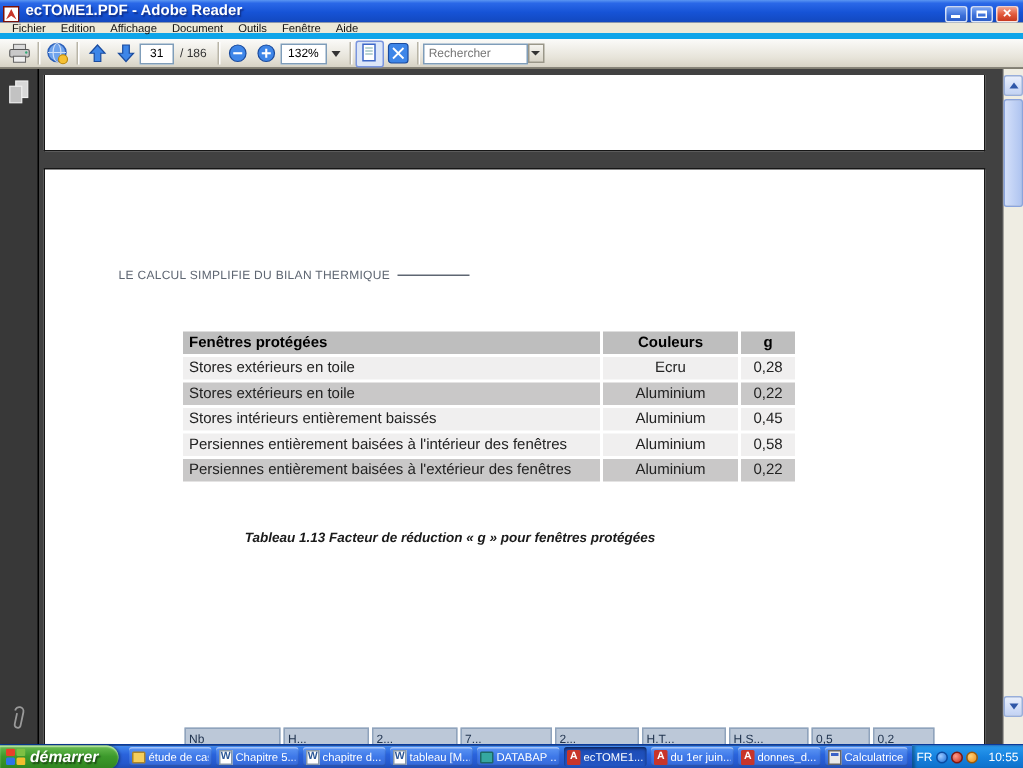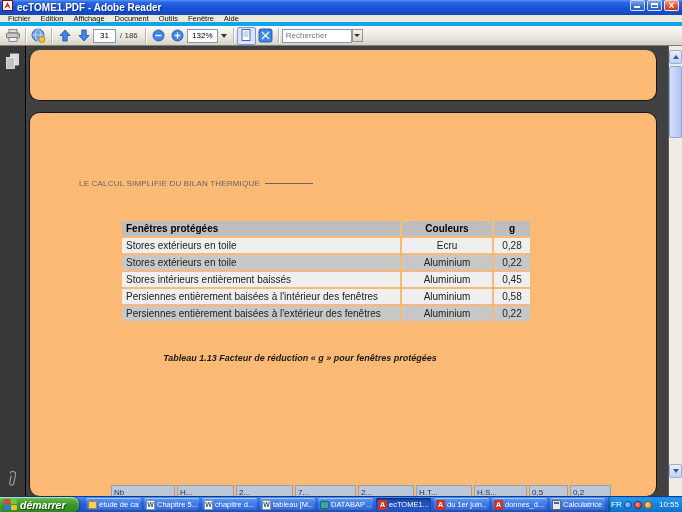--- a/index.html
+++ b/index.html
@@ -3,21 +3,21 @@
 <meta charset="utf-8">
 <style>
   html,body{margin:0;padding:0;background:#555;}
   *{box-sizing:border-box;}
   .screen{position:relative;width:682px;height:512px;overflow:hidden;
     font-family:"Liberation Sans",sans-serif;background:#414141;}
 
   
   .titlebar{position:absolute;left:0;top:0;width:682px;height:15px;
     background:linear-gradient(180deg,#5A96F2 0%,#2A68E8 14%,#1653D6 55%,#1248BE 100%);
-    display:flex;align-items:flex-start;padding:0 2px;}
+    display:flex;align-items:flex-end;padding:0 2px;}
   .app-icon{width:11px;height:11px;display:inline-flex;}
   .title-text{color:#fff;font-weight:bold;font-size:10px;line-height:15px;
     text-shadow:1px 1px 1px #10308a;margin-left:4px;flex:1;white-space:nowrap;}
   .win-buttons{display:flex;gap:2px;padding-right:1px;}
   .wbtn{width:15px;height:11px;border-radius:2px;border:1px solid rgba(255,255,255,.75);
     position:relative;}
   .wbtn.minb,.wbtn.maxb{background:linear-gradient(#7AA5F3,#3A6ED8 60%,#2E5FC8);}
   .wbtn.closeb{background:linear-gradient(#F3A08C,#E25A3C 50%,#C83A20);}
   .wbtn.minb::before{content:"";position:absolute;left:3px;bottom:2px;width:6px;height:2px;background:#fff;}
   .wbtn.maxb::before{content:"";position:absolute;left:3px;top:2px;right:3px;bottom:2px;
@@ -50,42 +50,42 @@
   .dd-btn i{width:0;height:0;border-left:3px solid transparent;border-right:3px solid transparent;
     border-top:3.5px solid #333;}
 
   
   .docarea{position:absolute;left:0;top:46px;width:682px;height:450px;background:#414141;}
   .navstrip{position:absolute;left:0;top:0;width:26px;height:450px;background:#383838;
     border-right:1px solid #000;}
   .pages-icon{position:absolute;left:5px;top:7px;}
   .clip-icon{position:absolute;left:5px;top:424px;transform:rotate(12deg);}
 
-  .page{position:absolute;background:#fdba74;border-radius:10px;}
+  .page{position:absolute;background:#ffffff;}
   .page-prev{left:29px;top:4px;width:628px;height:51px;border:1px solid #161616;border-top:none;}
   .page-main{left:29px;top:66px;width:628px;height:384px;border:1px solid #161616;border-bottom:none;
     overflow:hidden;}
 
   .doc-heading{position:absolute;left:49px;top:66px;font-size:8px;color:#5E6672;
     letter-spacing:.2px;display:flex;align-items:center;white-space:nowrap;}
   .heading-rule{display:inline-block;width:48px;height:1px;background:#5E6672;margin-left:5px;}
 
   .gtable{position:absolute;left:90px;top:106px;border-collapse:separate;border-spacing:2px;}
   .gtable th,.gtable td{font-size:10px;height:15px;padding:0 4px;white-space:nowrap;color:#222;}
   .gtable th{background:#BEBEBE;font-weight:bold;text-align:center;color:#000;}
   .gtable .c0{width:278px;text-align:left;}
   .gtable .c1{width:90px;text-align:center;}
   .gtable .c2{width:36px;text-align:center;}
   .row-light td{background:#F0EFEF;}
   .row-dark td{background:#C9C8C8;}
 
   .caption{position:absolute;left:90px;top:240px;width:360px;text-align:center;
     font-size:9px;font-weight:bold;font-style:italic;color:#1a1a1a;white-space:nowrap;}
 
-  .partial-row{position:absolute;left:48px;top:372px;display:flex;gap:2px;padding-left:33px;}
+  .partial-row{position:absolute;left:60px;top:372px;display:flex;gap:2px;padding-left:33px;}
   .pcell{height:14px;background:#BCC8D8;border:1px solid #8FA3BC;color:#21344f;
     font-size:8px;line-height:13px;padding:0 2px;overflow:hidden;white-space:nowrap;}
 
   
   .scrollbar{position:absolute;right:0;top:0;width:14px;height:450px;background:#EFEDE3;
     border-left:1px solid #5a5a5a;}
   .sb-btn{position:absolute;left:0;width:13px;height:14px;
     background:linear-gradient(#E9EFFC,#C2D2F4);border:1px solid #98AEDB;border-radius:2px;
     display:flex;align-items:center;justify-content:center;}
   .sb-btn.up{top:4px;}

